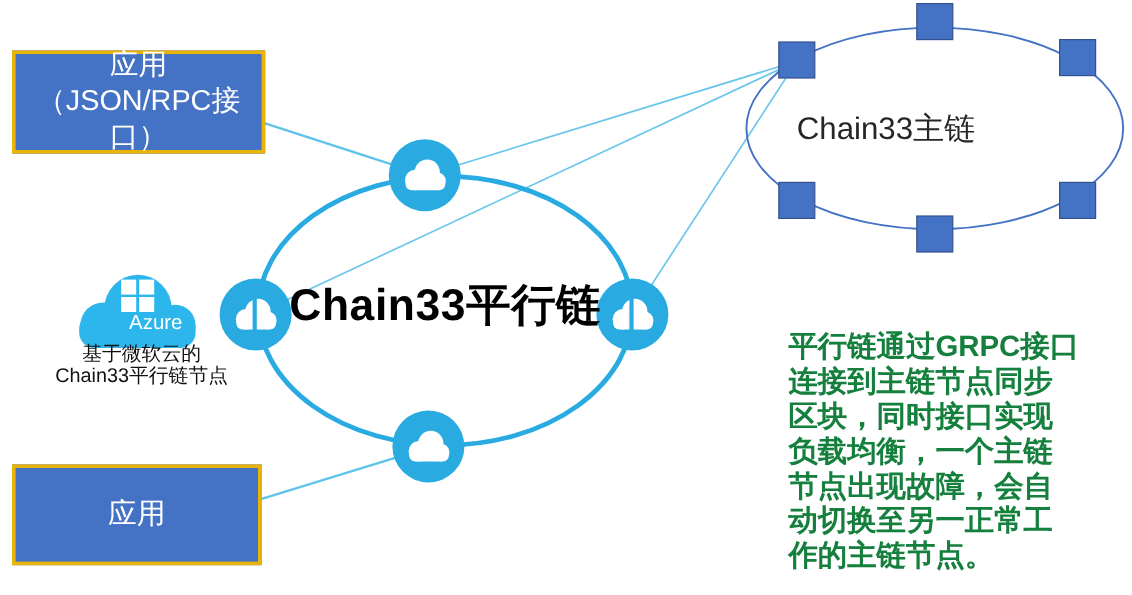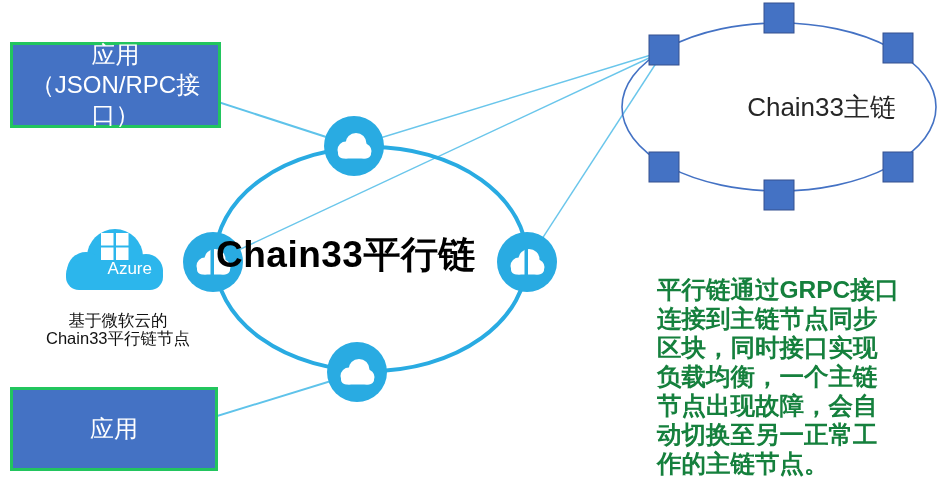--- a/index.html
+++ b/index.html
@@ -16,63 +16,62 @@
     left: 0; top: 0;
     width: 943px; height: 496px;
     z-index: 1;
   }
   .overlay { position: absolute; z-index: 2; }
 
   .app-box {
     position: absolute;
     z-index: 2;
     background: #4472c4;
-    border: 3px solid #22c55e;
+    border: 3px solid #eab308;
     color: #ffffff;
     display: flex;
     flex-direction: column;
     align-items: center;
     justify-content: center;
     text-align: center;
     font-size: 24px;
     line-height: 30px;
     box-sizing: border-box;
   }
   .app-box.top { left: 10px; top: 42px; width: 211px; height: 86px; }
   .app-box.bottom { left: 10px; top: 387px; width: 208px; height: 84px; }
 
   .parallel-title {
     left: 216px; top: 230px; width: 310px;
-    text-align: left;
+    text-align: center;
     font-size: 37px;
     font-weight: 700;
     color: #000000;
     letter-spacing: 0.5px;
   }
   .main-label {
     left: 664px; top: 90px; width: 232px;
-    text-align: right;
+    text-align: left;
     font-size: 26px;
     font-weight: 400;
     color: #262626;
   }
   .azure-word {
     left: 78px; top: 259px; width: 74px;
     text-align: right;
     font-size: 17px;
     color: #ffffff;
   }
   .azure-caption {
     left: 14px; top: 286px; width: 208px;
     text-align: center;
     font-size: 16.5px;
     line-height: 18px;
     color: #111111;
     white-space: pre-line;
-    margin-top: 25px;
   }
   .description {
     left: 657px; top: 275px; width: 262px;
     font-size: 24.5px;
     font-weight: 700;
     line-height: 29px;
     color: #15803d;
     white-space: pre-line;
   }
   .pre { white-space: pre-line; }

